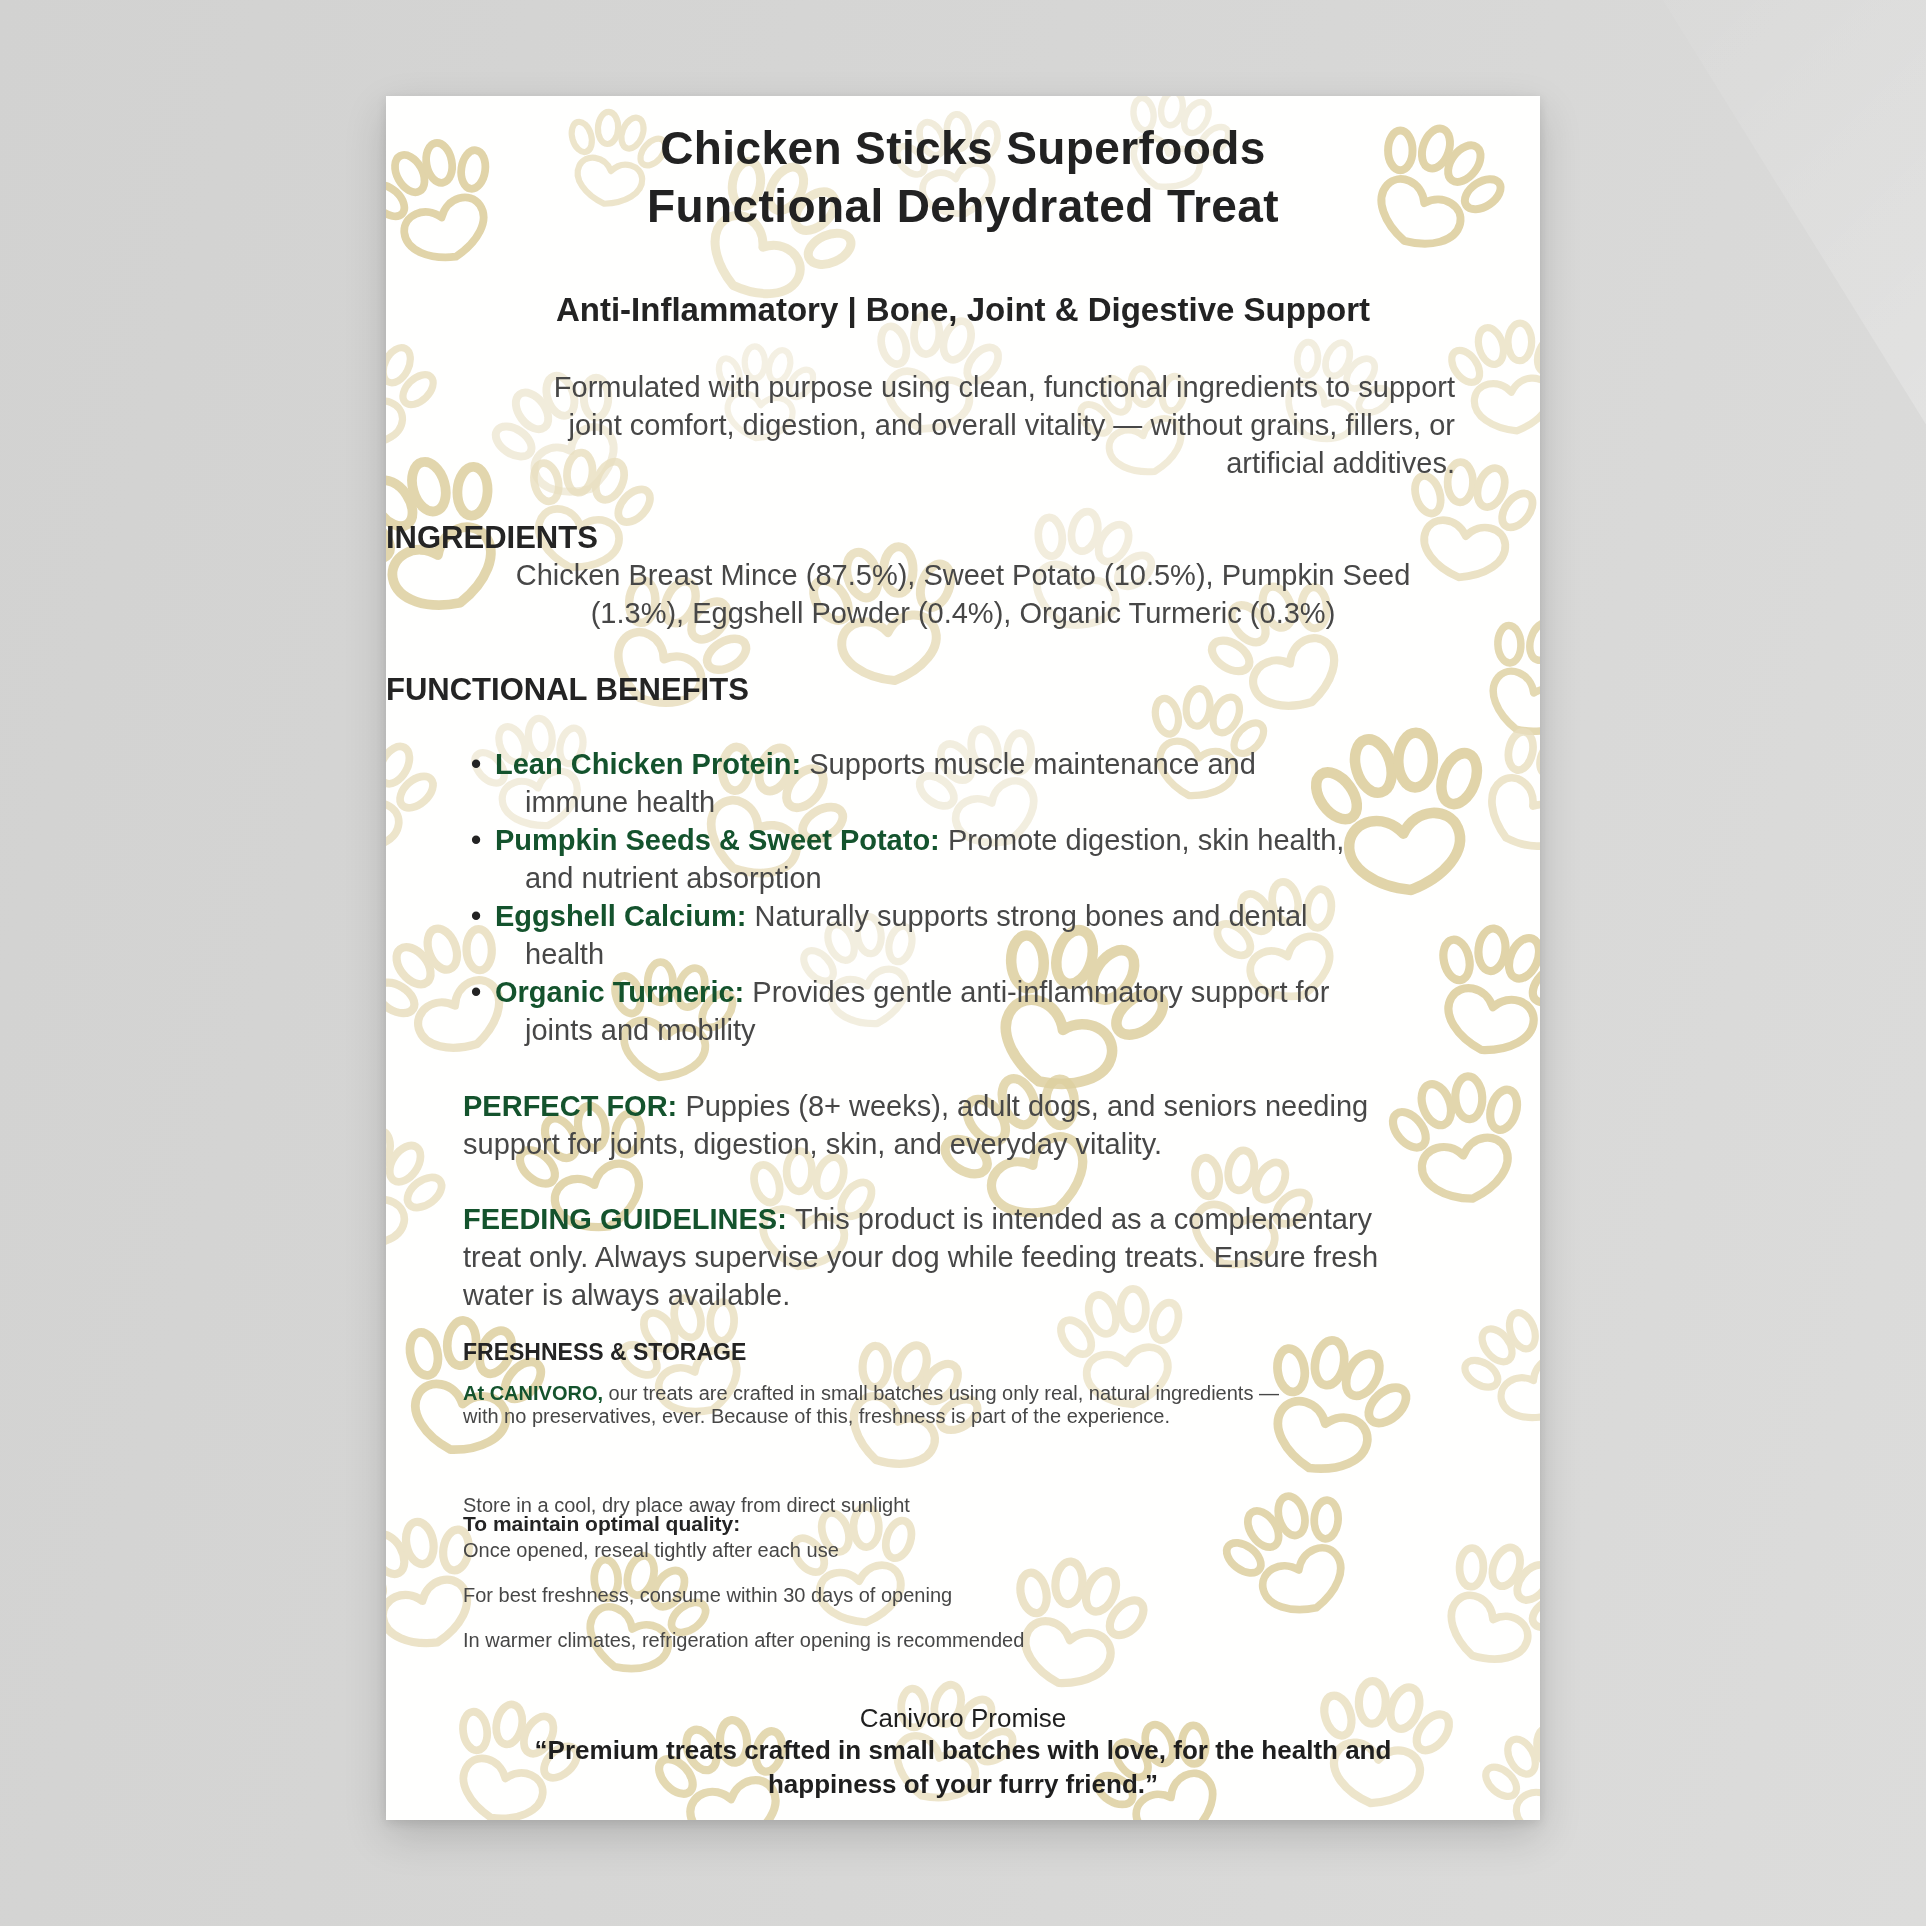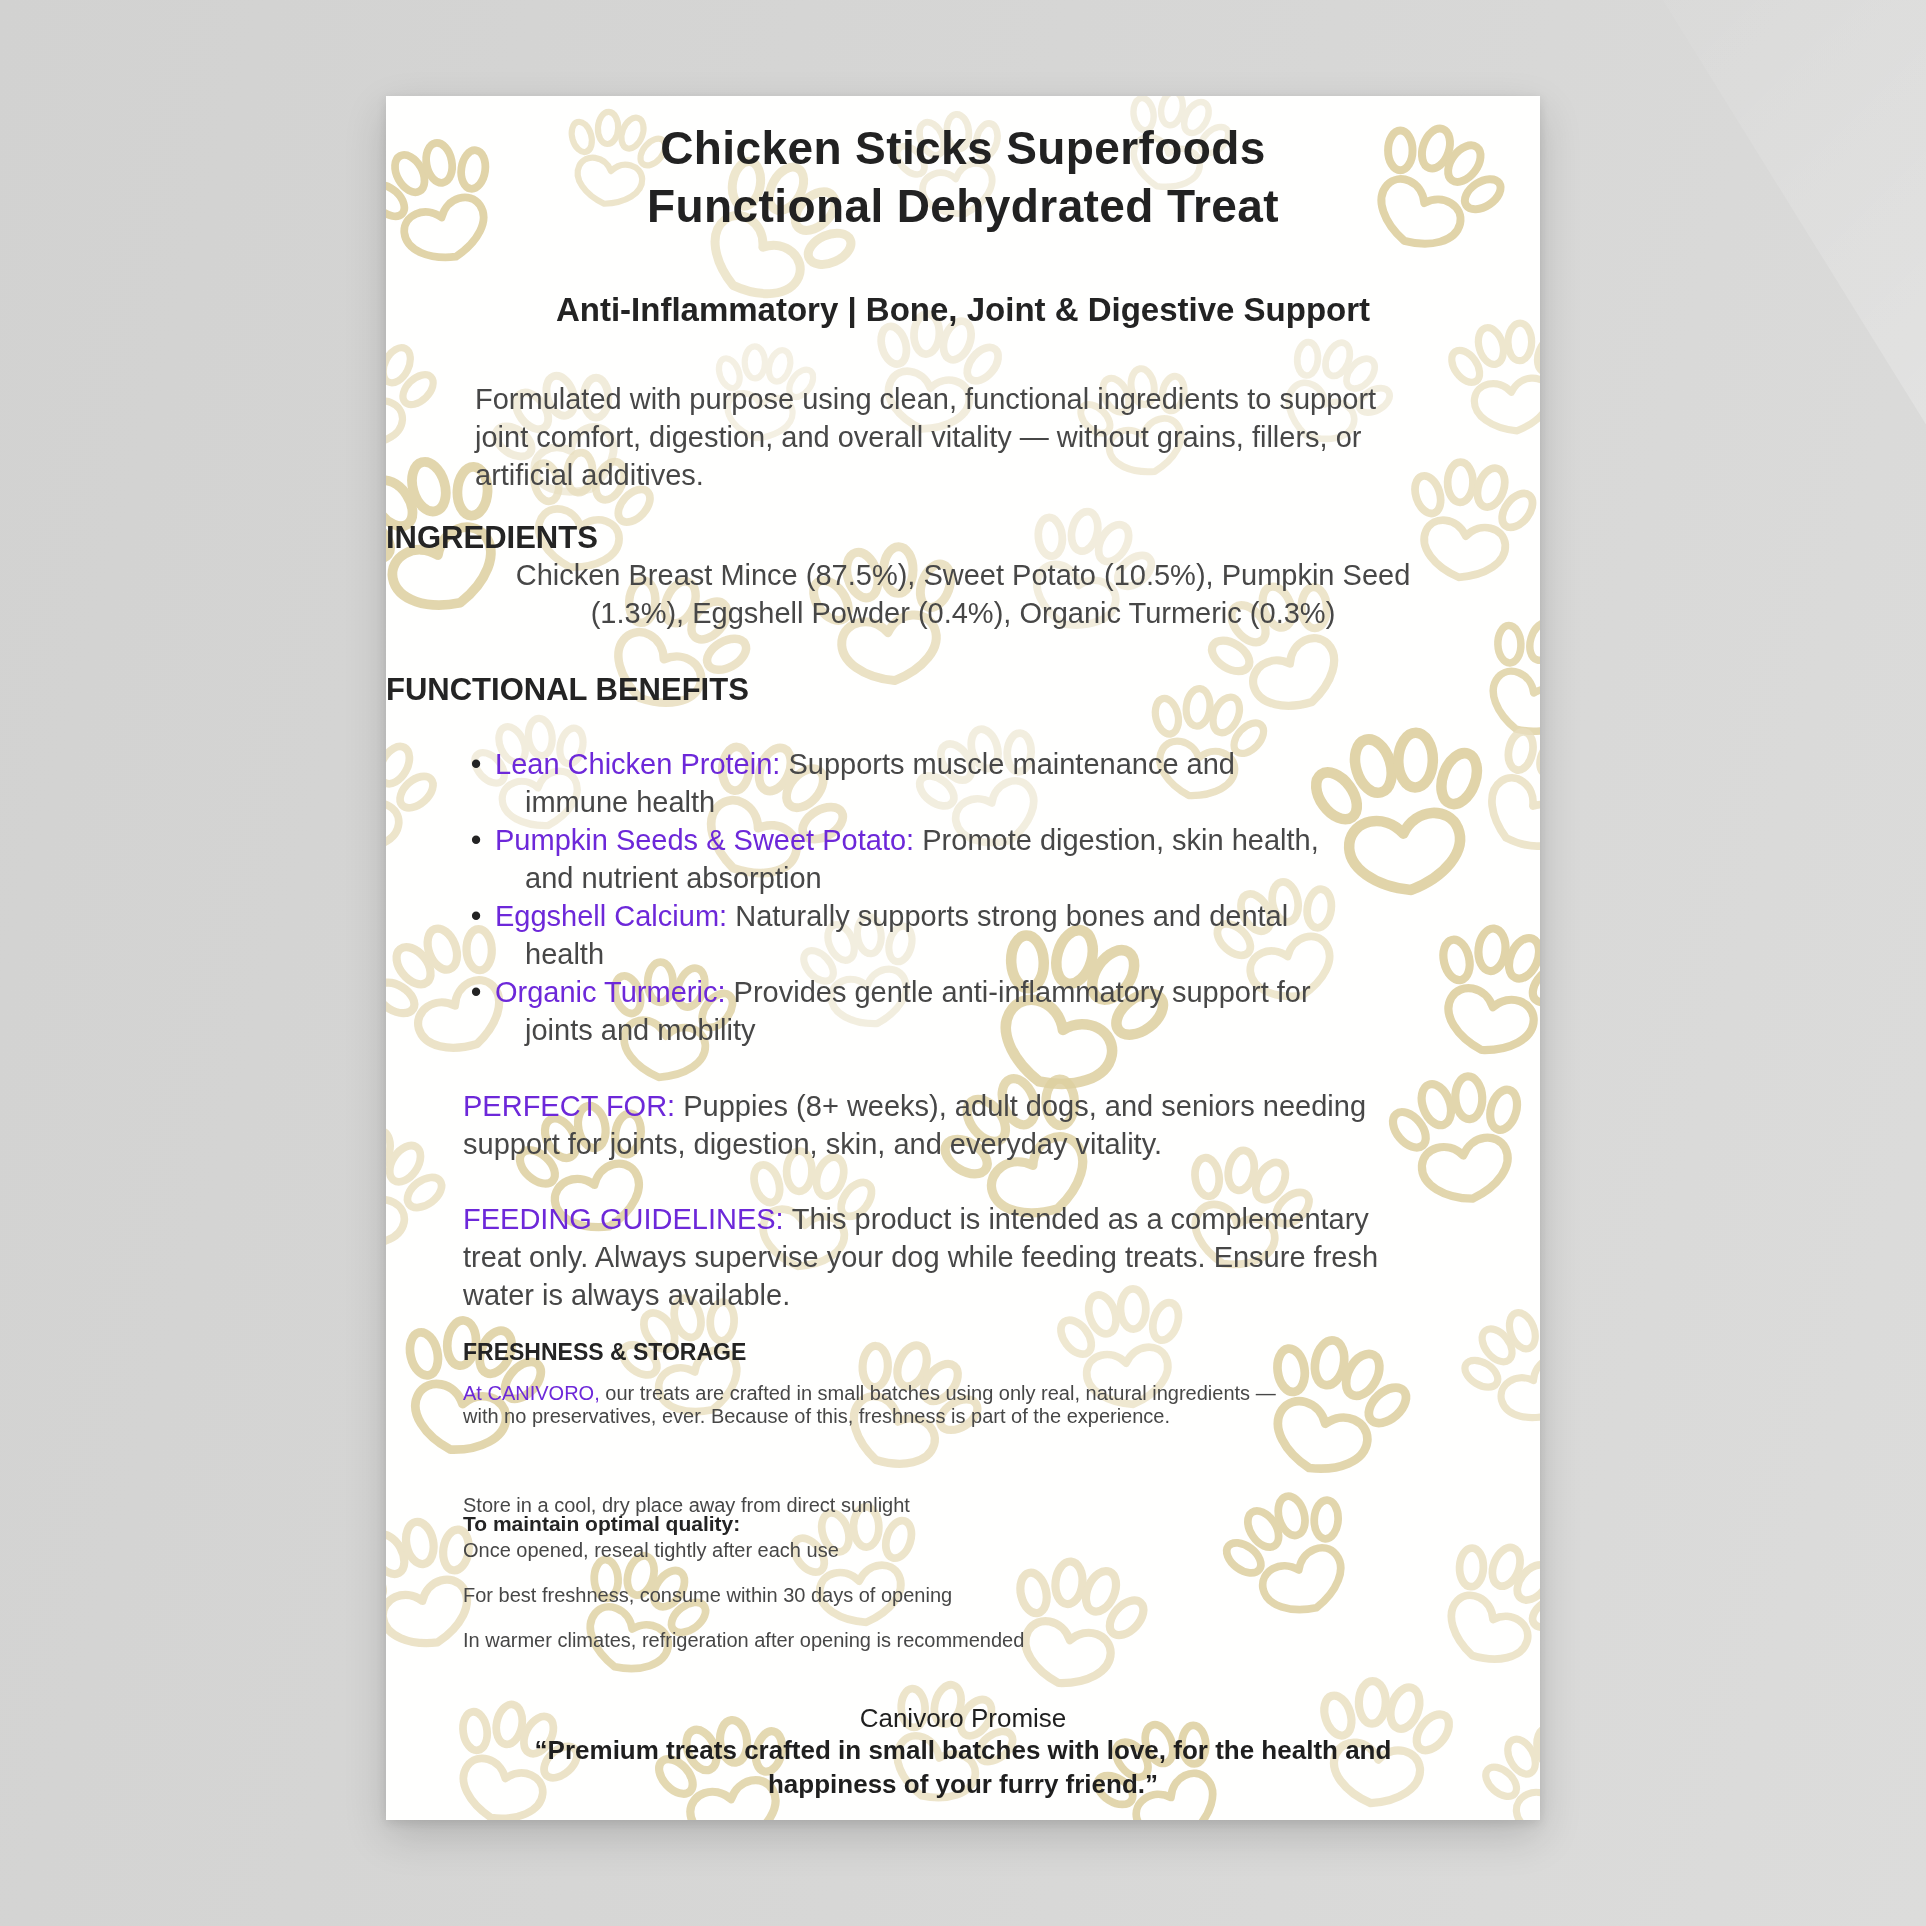--- a/index.html
+++ b/index.html
@@ -68,23 +68,24 @@
     margin: 0;
     text-align: center;
     font-size: 33px;
     line-height: 42px;
     font-weight: 700;
     color: #232323;
   }
   .intro {
     position: absolute;
     top: 272px; left: 77px; right: 85px;
-    margin: 12px;
+    margin: 0;
     font-size: 29px;
     line-height: 38px;
+    text-align: right;
   }
   .h-center {
     position: absolute;
     left: 0; right: 0;
     margin: 0;
     text-align: left;
     font-size: 31px;
     line-height: 40px;
     font-weight: 700;
     color: #242424;
@@ -116,21 +117,21 @@
     font-weight: 700;
     color: #232323;
   }
   .bi {
     flex: 1;
     font-size: 29px;
     line-height: 38px;
     padding-left: 30px;
     text-indent: -30px;
   }
-  .blabel, .plabel { font-weight: 400; color: #6d28d9; margin-right: 0.28em; }
+  .blabel, .plabel { font-weight: 700; color: #14532d; margin-right: 0.28em; }
   .para {
     position: absolute;
     left: 77px; right: 85px;
     margin: 0;
     font-size: 29px;
     line-height: 38px;
   }
   .pf { top: 991px; }
   .feeding { top: 1104px; }
   .h-fresh {

